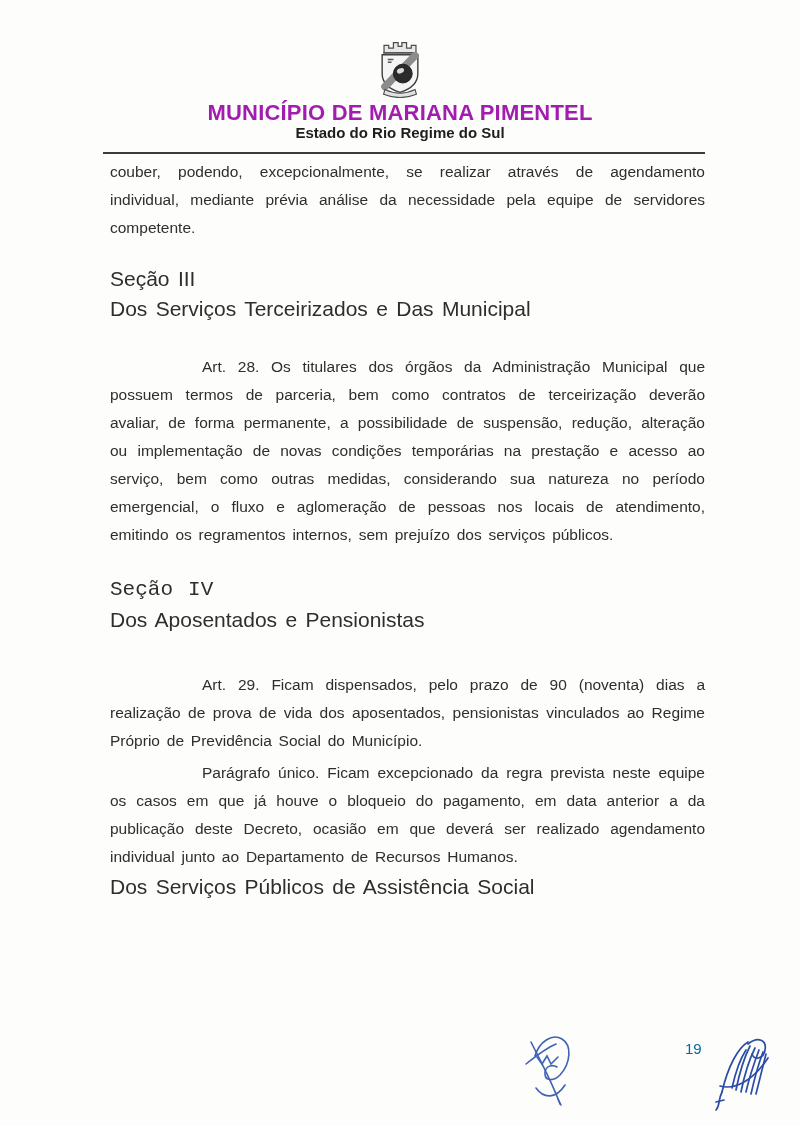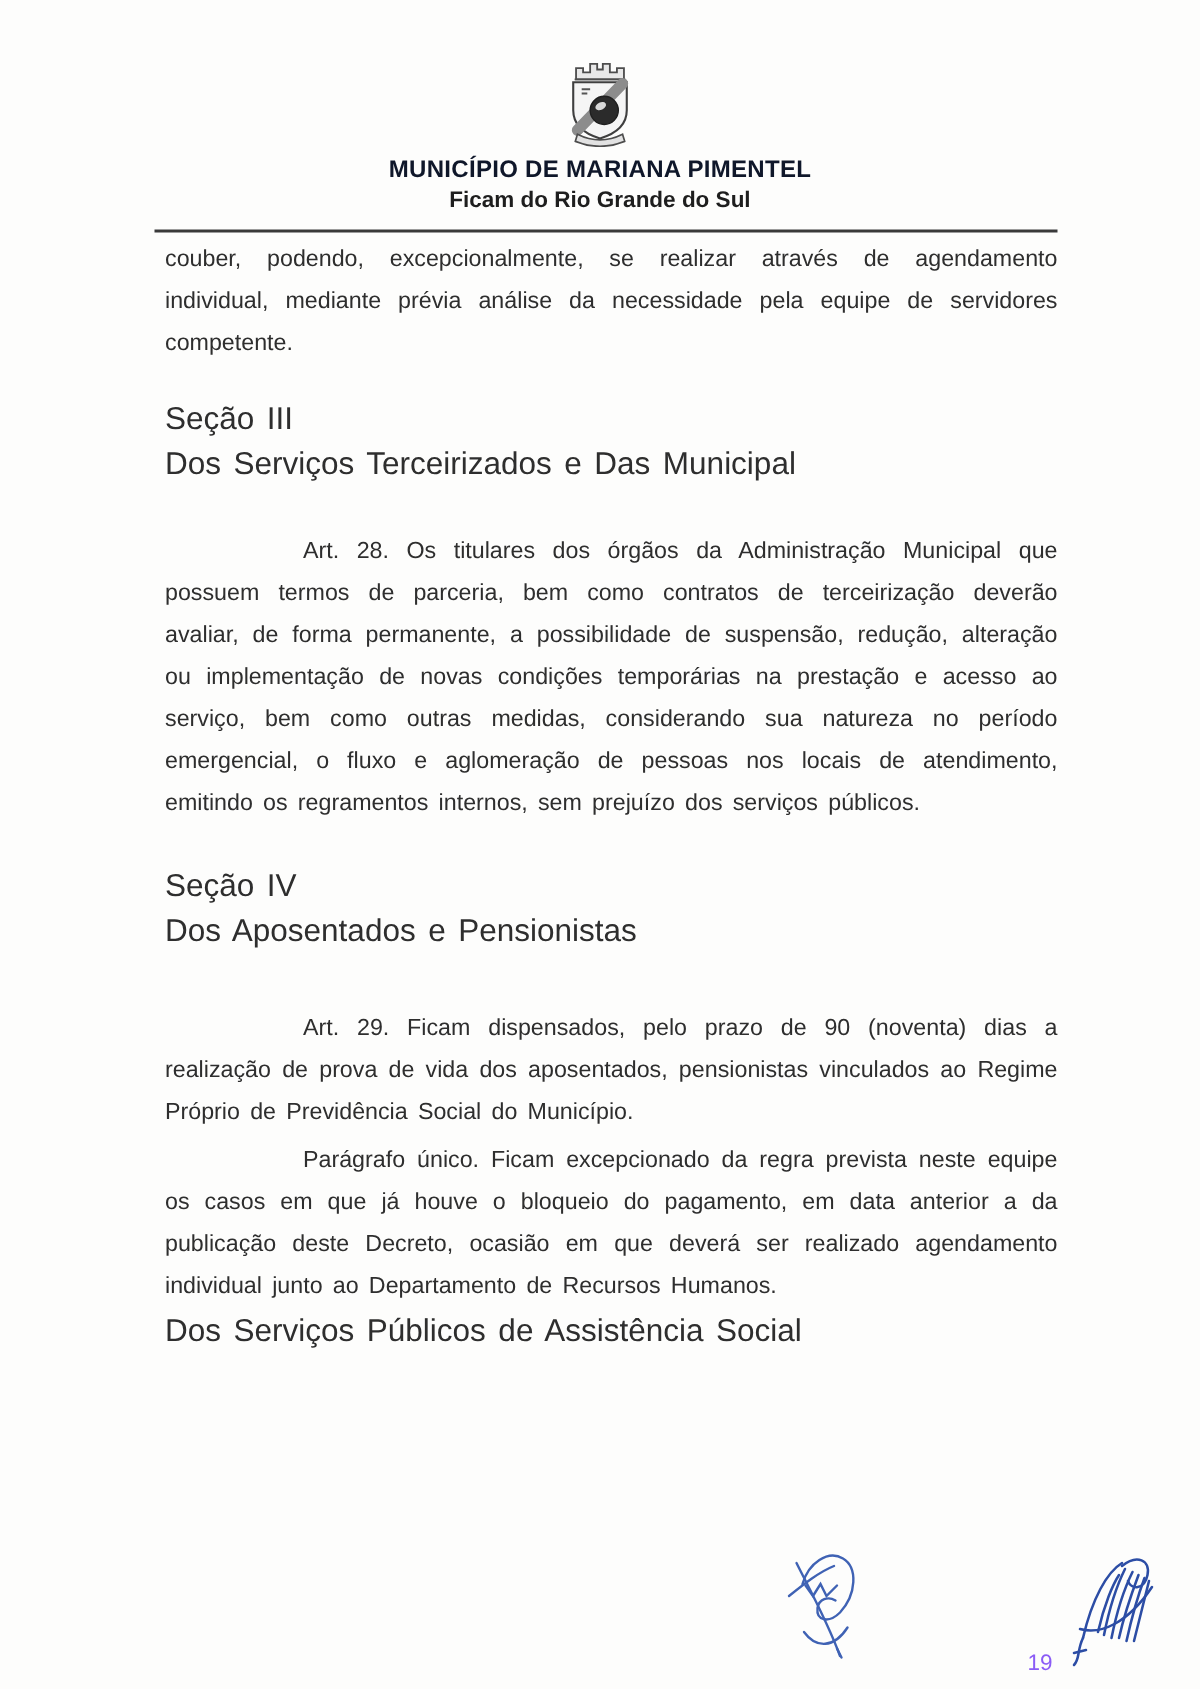--- a/index.html
+++ b/index.html
@@ -21,23 +21,23 @@
   .header {
     text-align: center;
     padding-top: 36px;
   }
   .crest {
     display: inline-block;
     width: 62px;
     height: 62px;
   }
   .header-title {
-    font-size: 16px;
+    font-size: 22px;
     font-weight: bold;
-    color: #0f172a;
+    color: #a21caf;
     letter-spacing: 0.2px;
     line-height: 18px;
     margin-top: 2px;
   }
   .header-subtitle {
     font-size: 15px;
     font-weight: bold;
     color: #1e1e1e;
     line-height: 17px;
     margin-top: 2px;
@@ -64,30 +64,30 @@
     margin: 0;
     font-weight: normal;
     font-size: 21px;
     text-align: left;
     line-height: 28px;
   }
   .mt-sec      { margin-top: 23px; }   
   .mt-sub      { margin-top: 2px;  }   
   .mt-art      { margin-top: 30px; }   
   .mt-art-lg   { margin-top: 37px; }
-  .mt-sec-sm   { margin-top: 27px; }
+  .mt-sec-sm   { margin-top: 27px; font-family: Liberation Mono, monospace; }
   .mt-follow   { margin-top: 4px;  }
 
   
   .page-number {
     position: absolute;
     left: 685px;
-    top: 1100px;
+    top: 1040px;
     font-size: 15px;
-    color: #8b5cf6;
+    color: #0369a1;
   }
   .signature { position: absolute; }
   .signature.left  { left: 522px; top: 1026px; }
   .signature.right { left: 708px; top: 1030px; }
 </style>
 </head>
 <body>
 
 <div class="page">
 
@@ -104,21 +104,21 @@
 
         <circle cx="36" cy="39" r="10" fill="#2b2b2b" stroke="#1f1f1f" stroke-width="1"></circle>
         <ellipse cx="33.5" cy="36" rx="4" ry="2.6" fill="#d9d9d9" transform="rotate(-25 33.5 36)"></ellipse>
 
         <path d="M20,24 h6 M20,27 h4" stroke="#555" stroke-width="1.5"></path>
 
         <path d="M17,56 q16,8 32,0 l1.5,5 q-17.5,7 -35,0 z" fill="#e2e2e2" stroke="#4d4d4d" stroke-width="1.2"></path>
       </svg>
     </span>
     <div class="header-title">MUNICÍPIO DE MARIANA PIMENTEL</div>
-    <div class="header-subtitle">Ficam do Rio Grande do Sul</div>
+    <div class="header-subtitle">Estado do Rio Regime do Sul</div>
     <hr class="header-rule">
   </div>
 
   <div class="content">
 
     <p class="par">couber, podendo, excepcionalmente, se realizar através de agendamento individual, mediante prévia análise da necessidade pela equipe de servidores competente.</p>
 
     <h3 class="sec-title mt-sec">Seção III</h3>
     <h4 class="sec-sub mt-sub">Dos Serviços Terceirizados e Das Municipal</h4>
 

